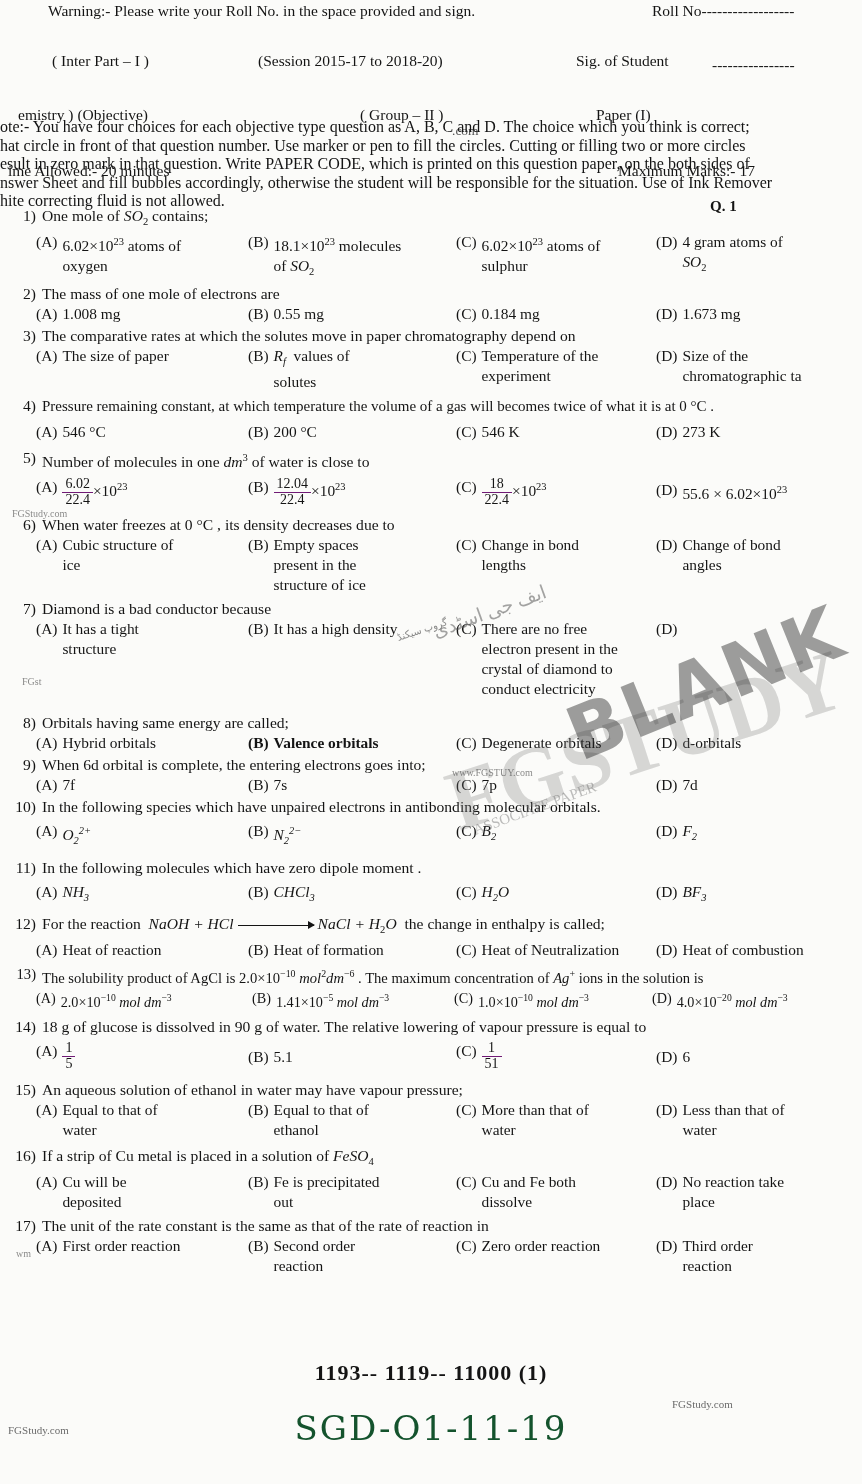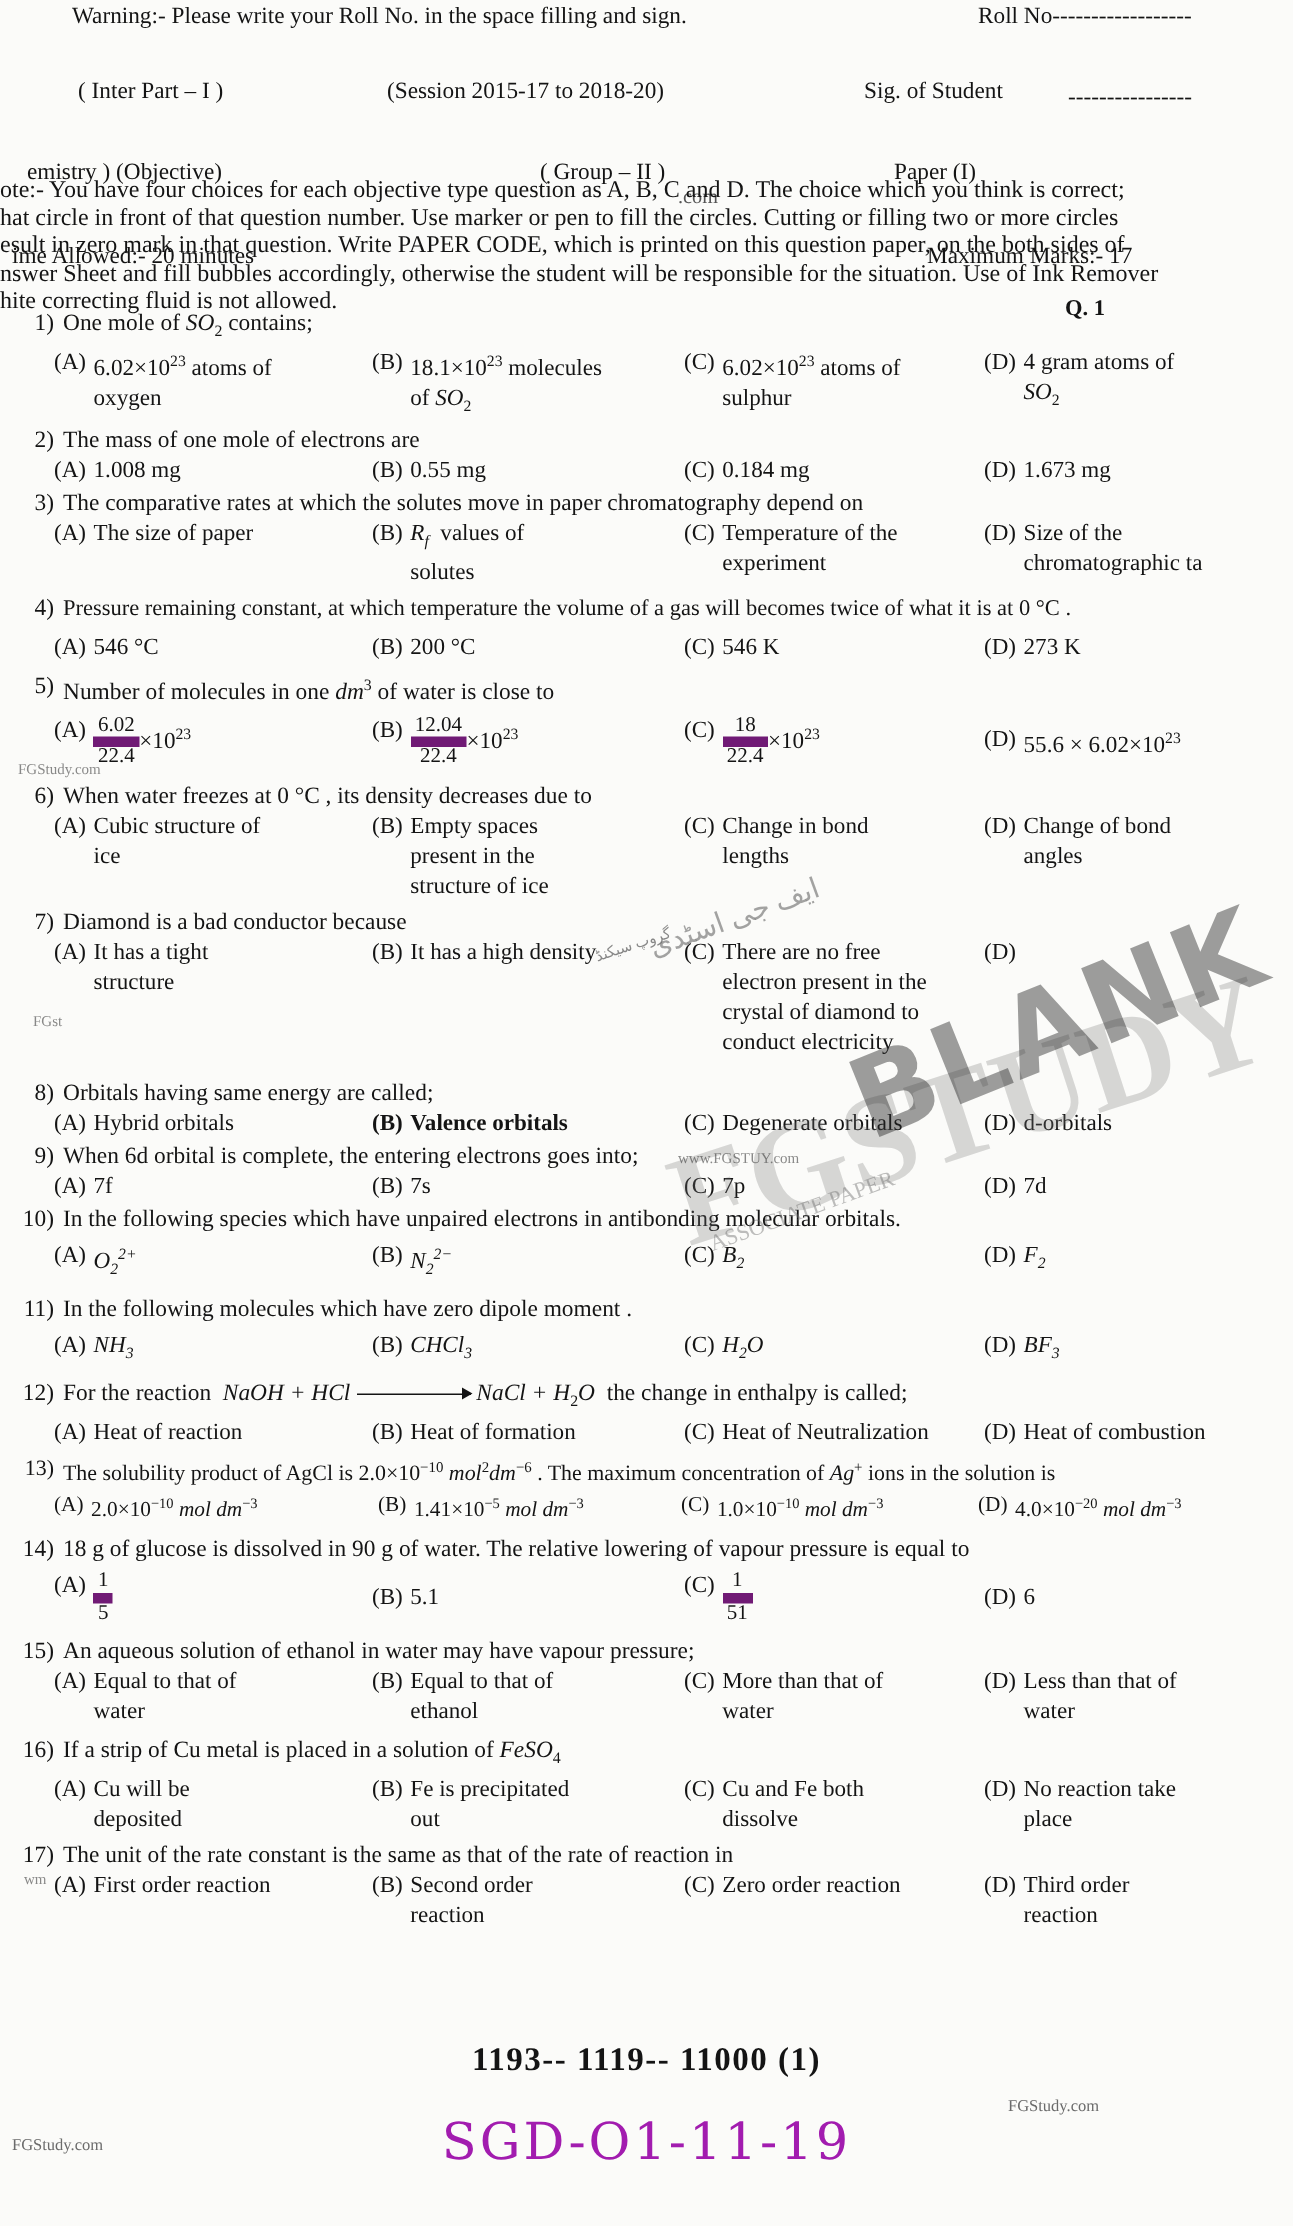--- a/index.html
+++ b/index.html
@@ -43,34 +43,34 @@
   .opt{display:flex;align-items:flex-start;}
   .olab{flex:none;padding-right:5px;white-space:nowrap;}
   .otxt{flex:1;}
   
   .c1{width:212px;}
   .c2{width:208px;}
   .c3{width:200px;}
   .c4{width:206px;}
 
   .frac{display:inline-block;text-align:center;vertical-align:middle;line-height:1.05;font-size:14px;}
-  .frac .num{display:block;border-bottom:7px solid #701a75;padding:0 3px;}
+  .frac .num{display:block;border-bottom:1px solid #701a75;padding:0 3px;}
   .frac .den{display:block;padding:0 3px;}
 
   sub{font-size:.68em;}
   sup{font-size:.68em;}
 
   
   .footcode{
     position:absolute;top:1360px;left:0;right:0;text-align:center;
     font-weight:bold;font-size:22px;letter-spacing:1px;
   }
   .handwrite{
     position:absolute;top:1408px;left:0;right:0;text-align:center;
-    font-size:34px;font-family:"DejaVu Serif", serif;color:#a21caf;
+    font-size:34px;font-family:"DejaVu Serif", serif;color:#14532d;
     letter-spacing:2px;
   }
   .wm-fg{position:absolute;font-size:11px;color:#6b6b6b;}
 
   
   .wm-blank{
     position:absolute;left:560px;top:640px;
     font-size:74px;font-weight:bold;color:rgba(40,40,40,.45);
     transform:rotate(-22deg);
     font-family:"DejaVu Sans", sans-serif;
@@ -100,21 +100,21 @@
   .arrow:after{content:"";position:absolute;right:-1px;top:-4px;border-left:7px solid #141414;border-top:4px solid transparent;border-bottom:4px solid transparent;}
 </style>
 </head>
 <body>
 
 <div class="page">
 
   <div class="hdr">
 
     <div class="hdr-row" style="top:0;">
-      <span class="ln" style="left:48px;top:2px;">Warning:- Please write your Roll No. in the space filling and sign.</span>
+      <span class="ln" style="left:48px;top:2px;">Warning:- Please write your Roll No. in the space provided and sign.</span>
       <span class="ln" style="left:652px;top:2px;">Roll No------------------</span>
     </div>
 
     <div class="hdr-row" style="top:26px;">
       <span class="ln" style="left:52px;">( Inter Part – I )</span>
       <span class="ln" style="left:258px;">(Session  2015-17 to 2018-20)</span>
       <span class="ln" style="left:576px;">Sig. of Student</span>
       <span class="ln" style="left:712px;top:4px;">----------------</span>
     </div>
 

